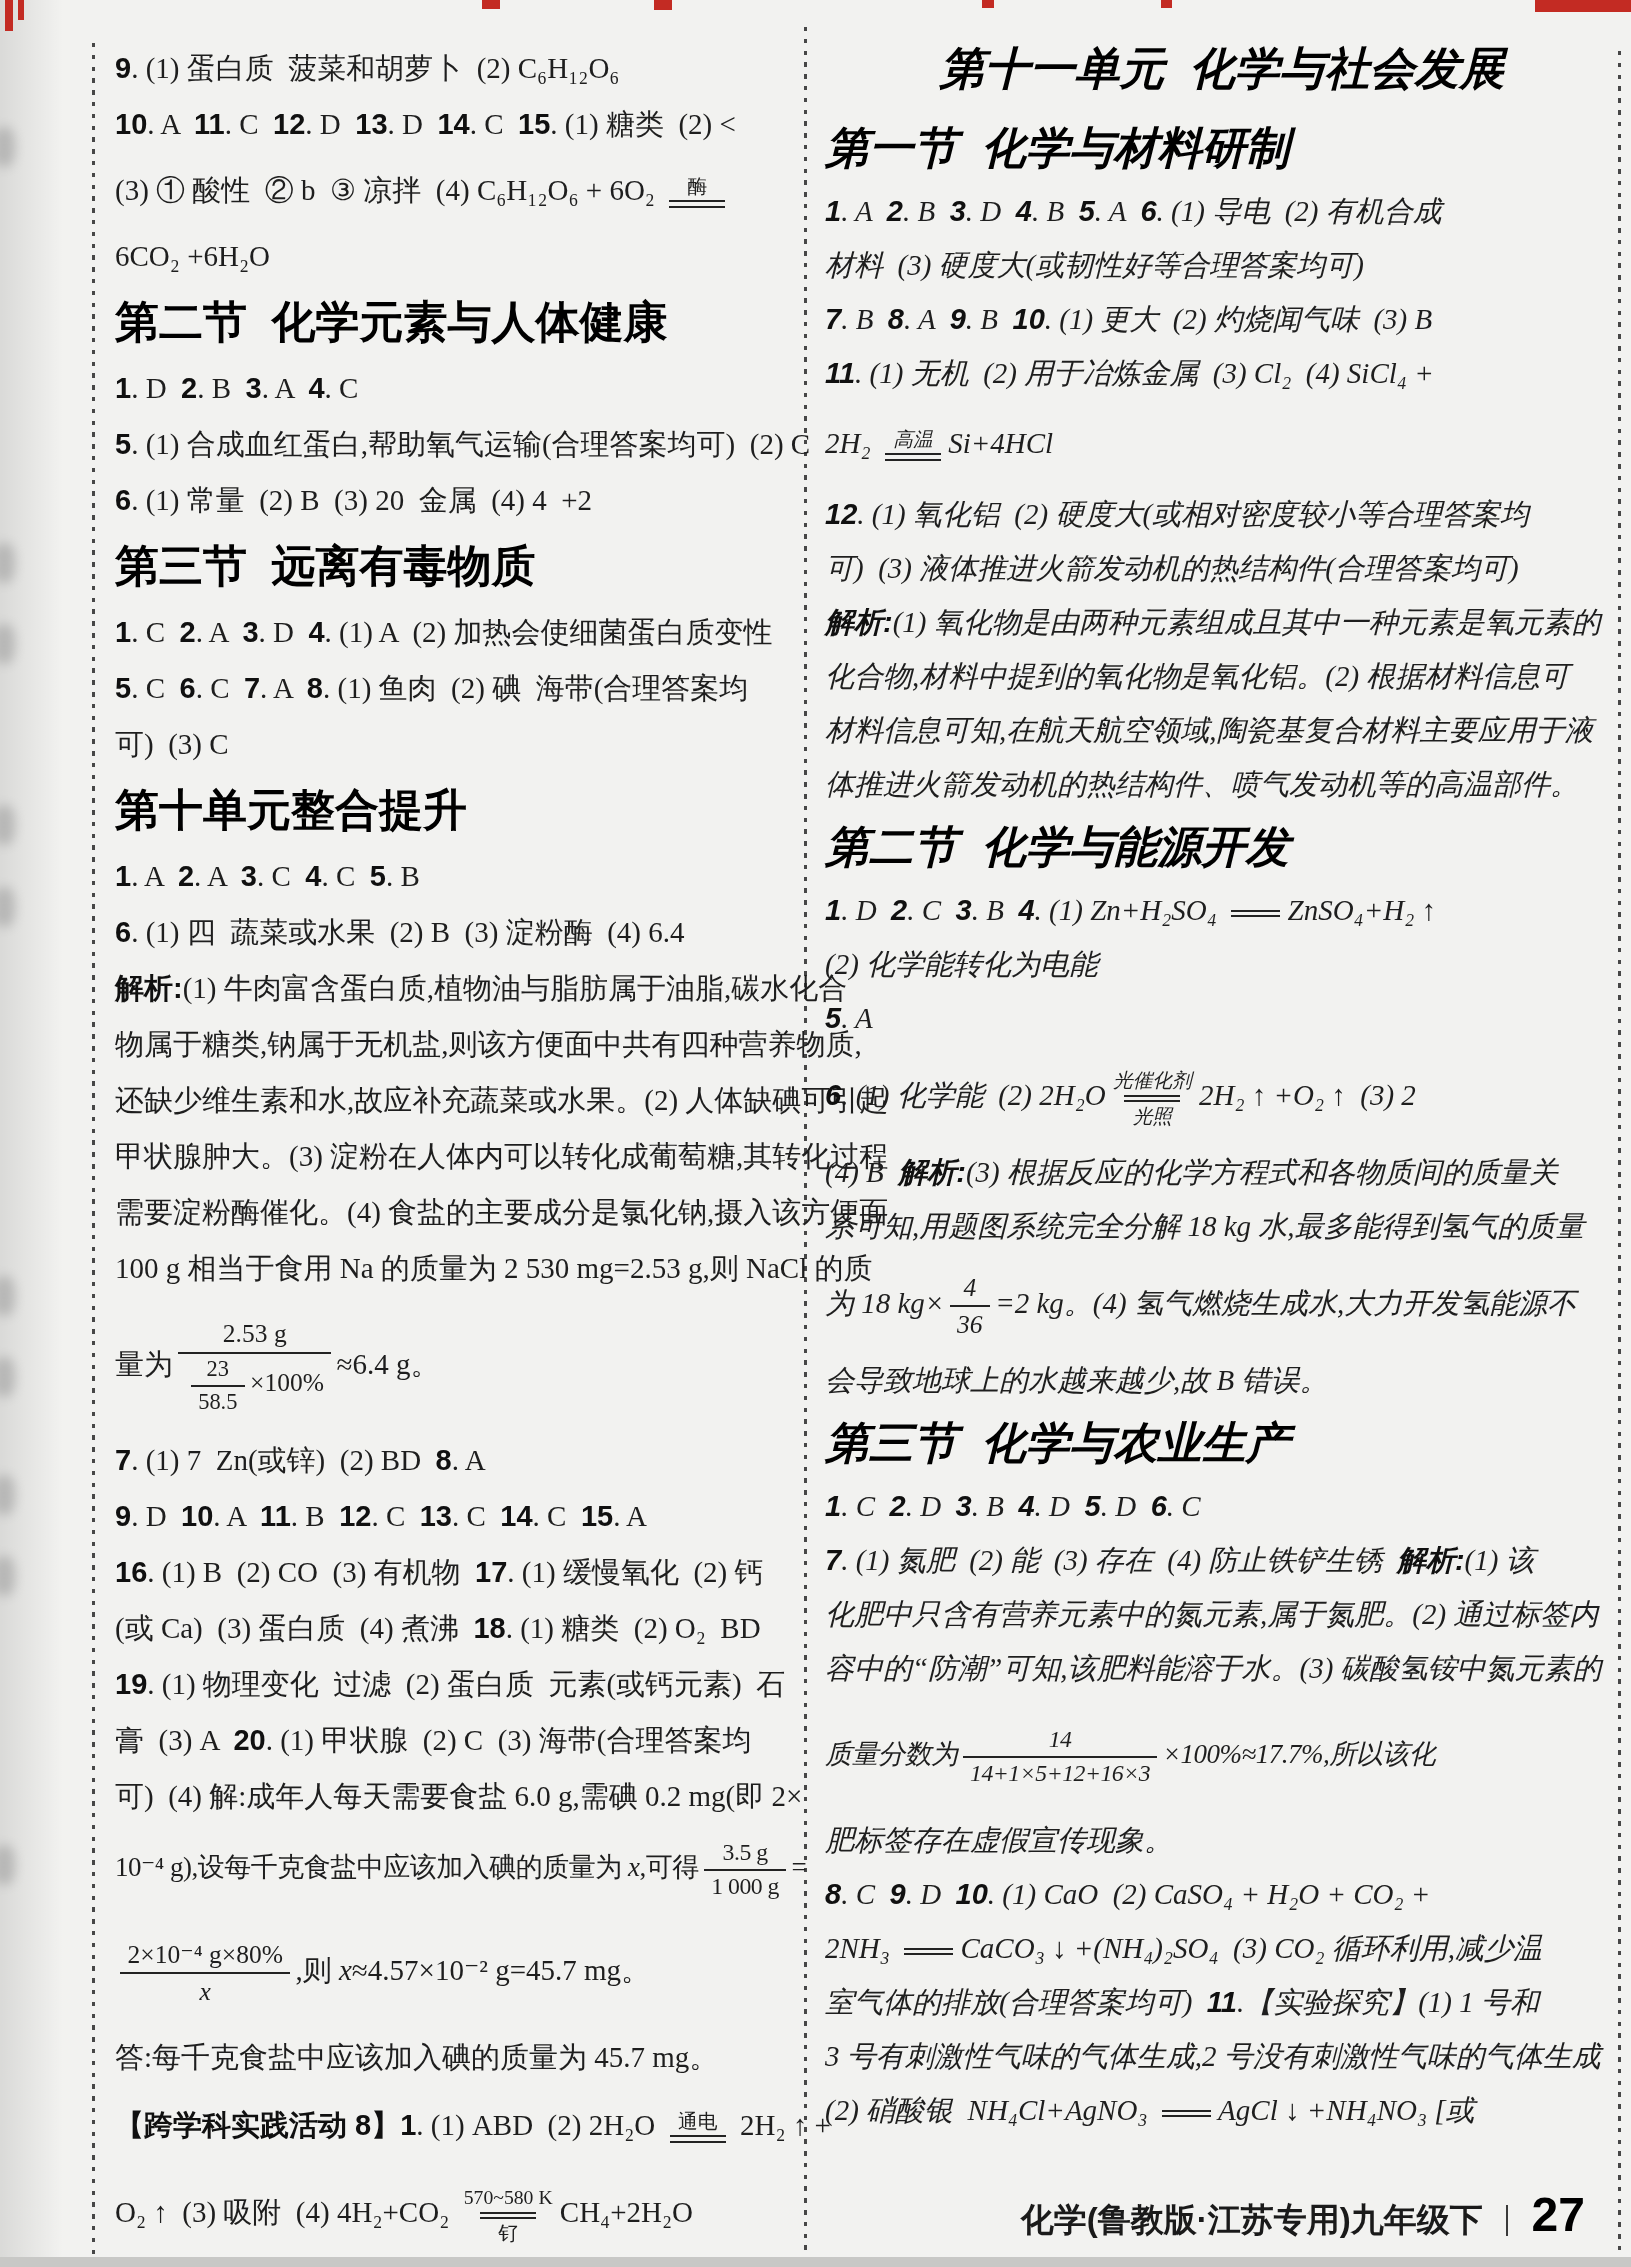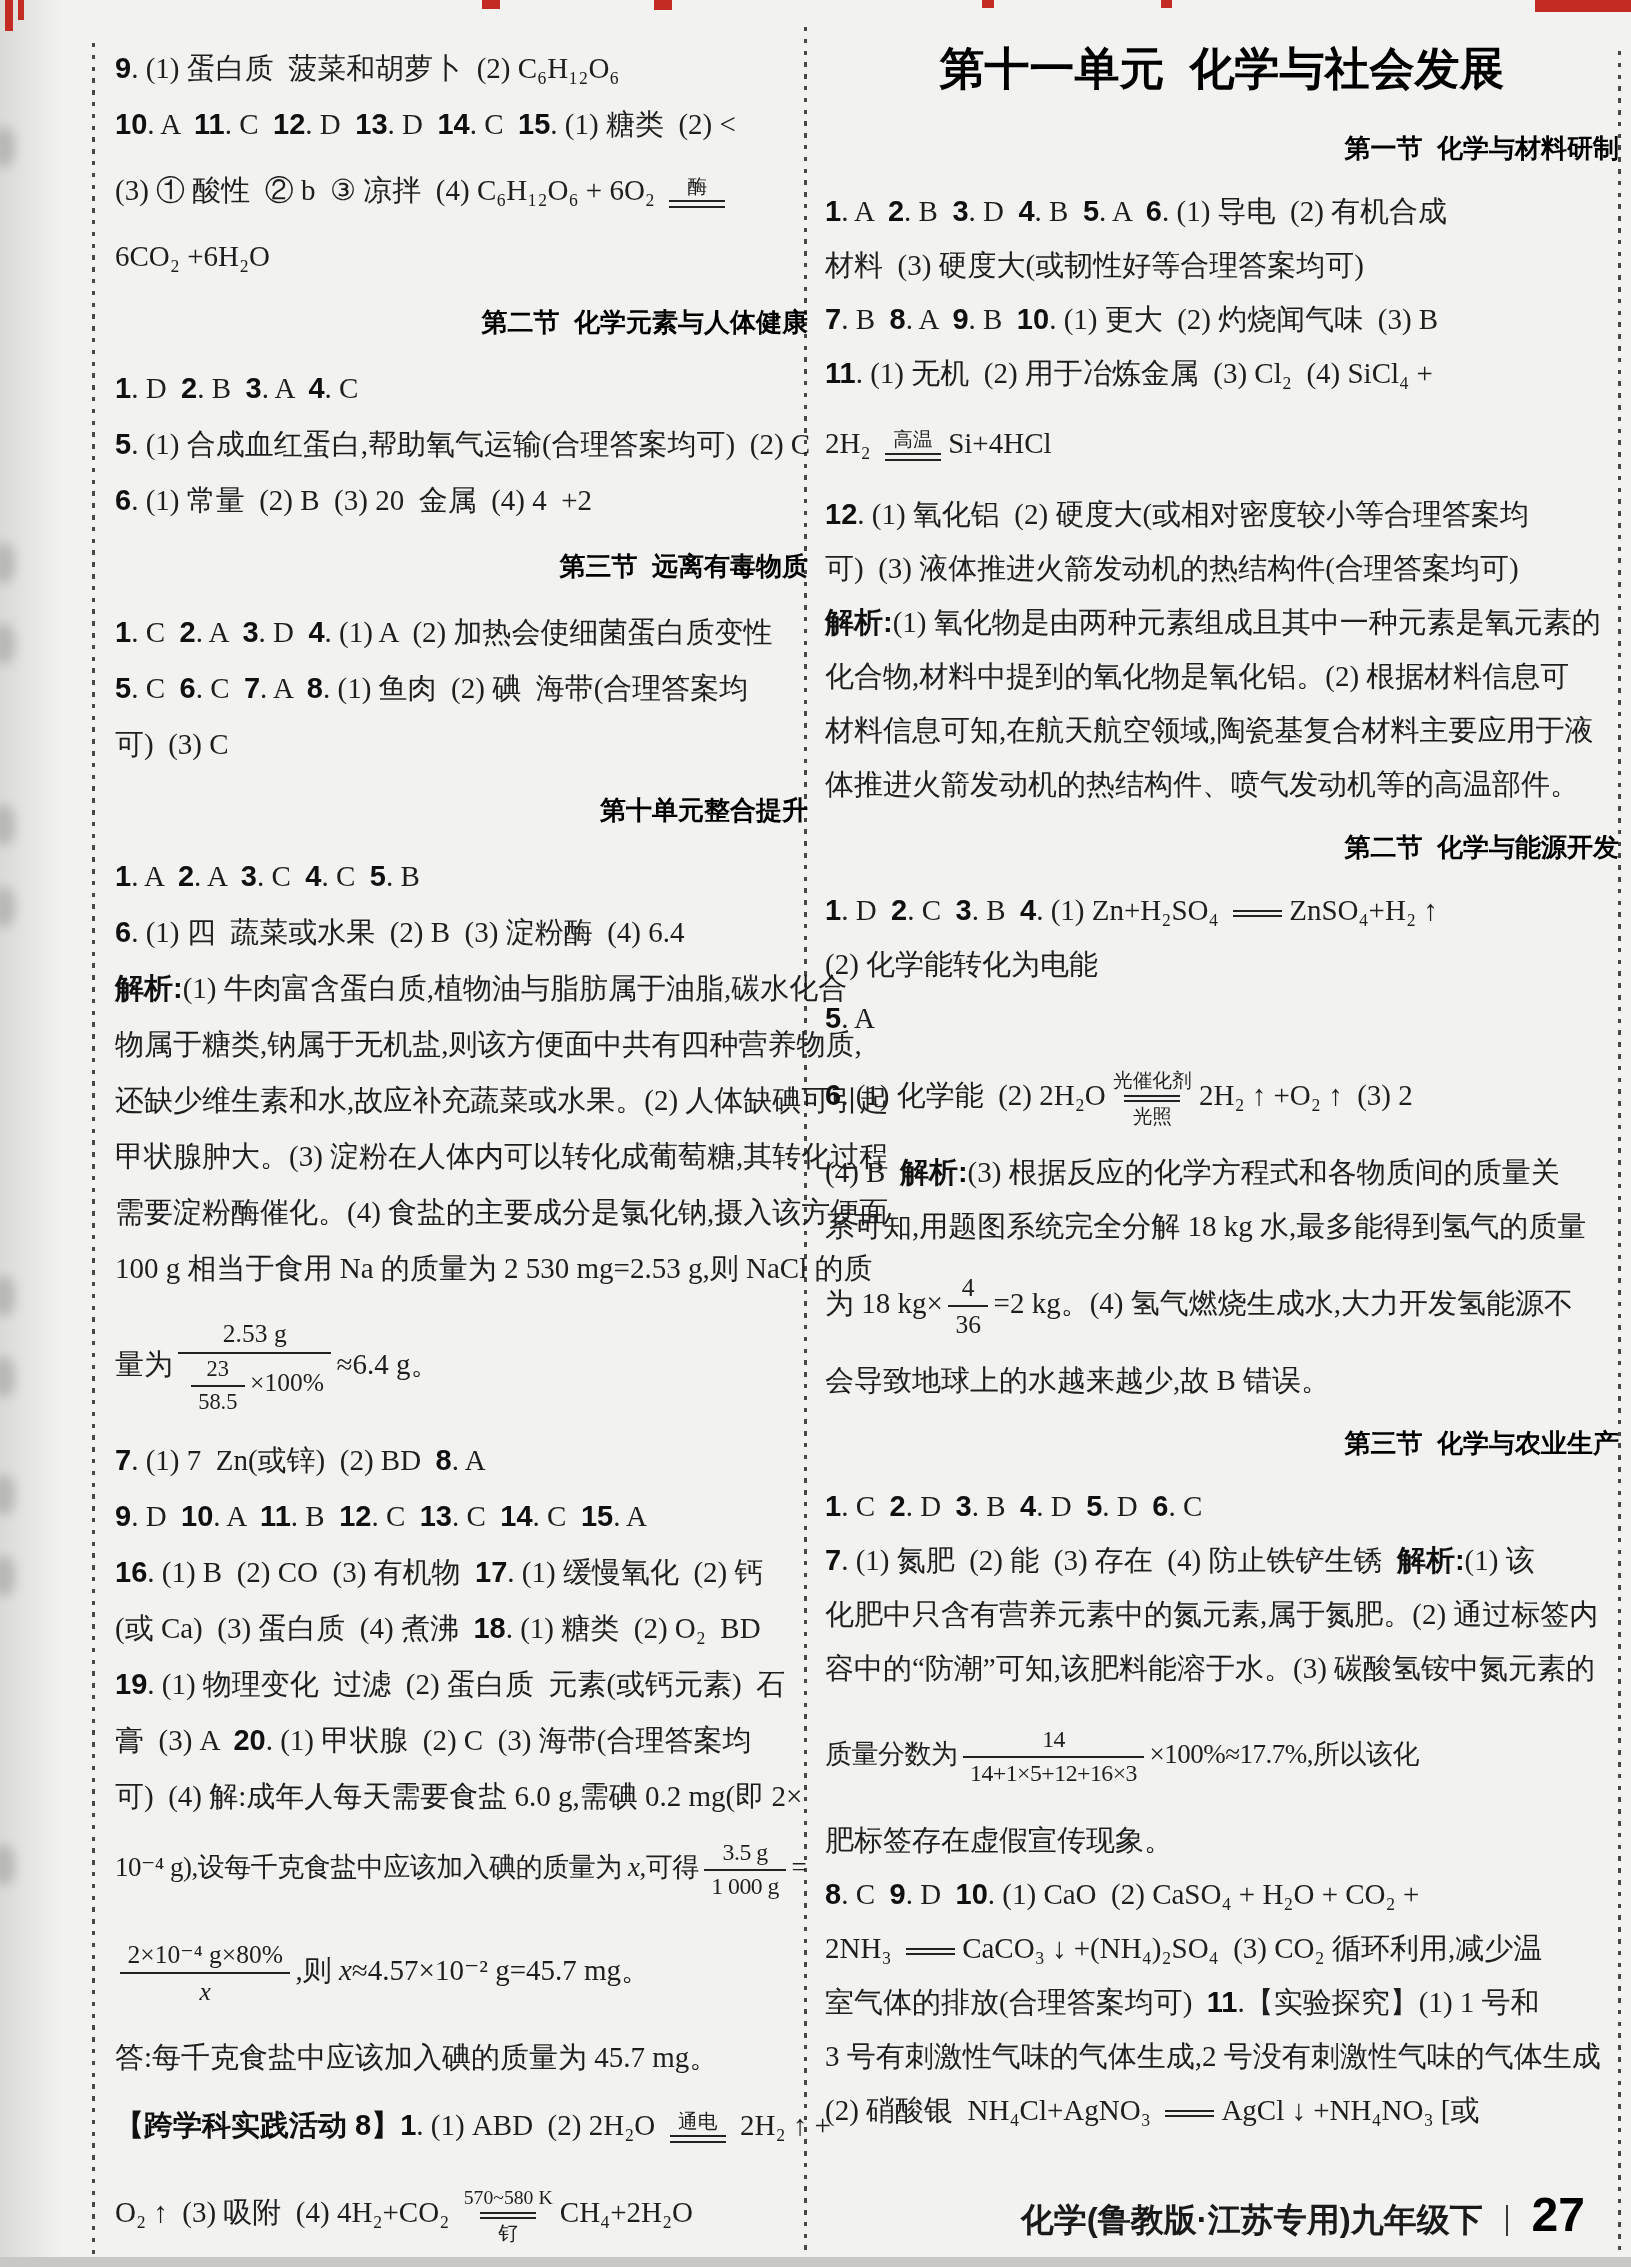--- a/index.html
+++ b/index.html
@@ -7,27 +7,27 @@
         font-family:"Liberation Serif","DejaVu Serif",serif;color:#1e1e1e;}
   
   .gutter-shade{position:absolute;left:0;top:0;bottom:0;width:63px;
         background:linear-gradient(to right,rgba(0,0,0,.10),rgba(0,0,0,0));}
   
   .vdots{position:absolute;width:2.7px;
         background-image:repeating-linear-gradient(to bottom,#474747 0 4.5px,transparent 4.5px 11.8px);}
   
   .col{position:absolute;}
   #leftcol{left:115px;top:40px;width:693px;}
-  #rightcol{left:825px;top:25px;width:794px;}
+  #rightcol{left:825px;top:25px;width:794px;font-style:italic;}
   .ln{font-size:29px;white-space:pre;}
   #leftcol .ln{height:56px;line-height:56px;}
   #rightcol .ln{height:54px;line-height:54px;}
   .tight{font-size:27px;letter-spacing:-0.5px;}
   .hd{font-family:"Liberation Sans","DejaVu Sans",sans-serif;font-weight:700;color:#000;
-      text-align:right;font-size:26px;white-space:pre;}
+      text-align:left;font-size:44px;white-space:pre;}
   #leftcol .hd{height:76px;line-height:76px;}
   #rightcol .hd{height:72px;line-height:72px;}
   .title{font-family:"Liberation Sans","DejaVu Sans",sans-serif;font-weight:700;color:#000;
       text-align:center;font-size:45px;height:87px;line-height:87px;white-space:pre;}
   .h84{height:76px !important;line-height:76px !important;}
   .h88{height:80px !important;line-height:80px !important;}
   .h96{height:87px !important;line-height:87px !important;}
   .h104{height:94px !important;line-height:94px !important;}
   .h110{height:100px !important;line-height:100px !important;}
   .h130{height:118px !important;line-height:118px !important;}

